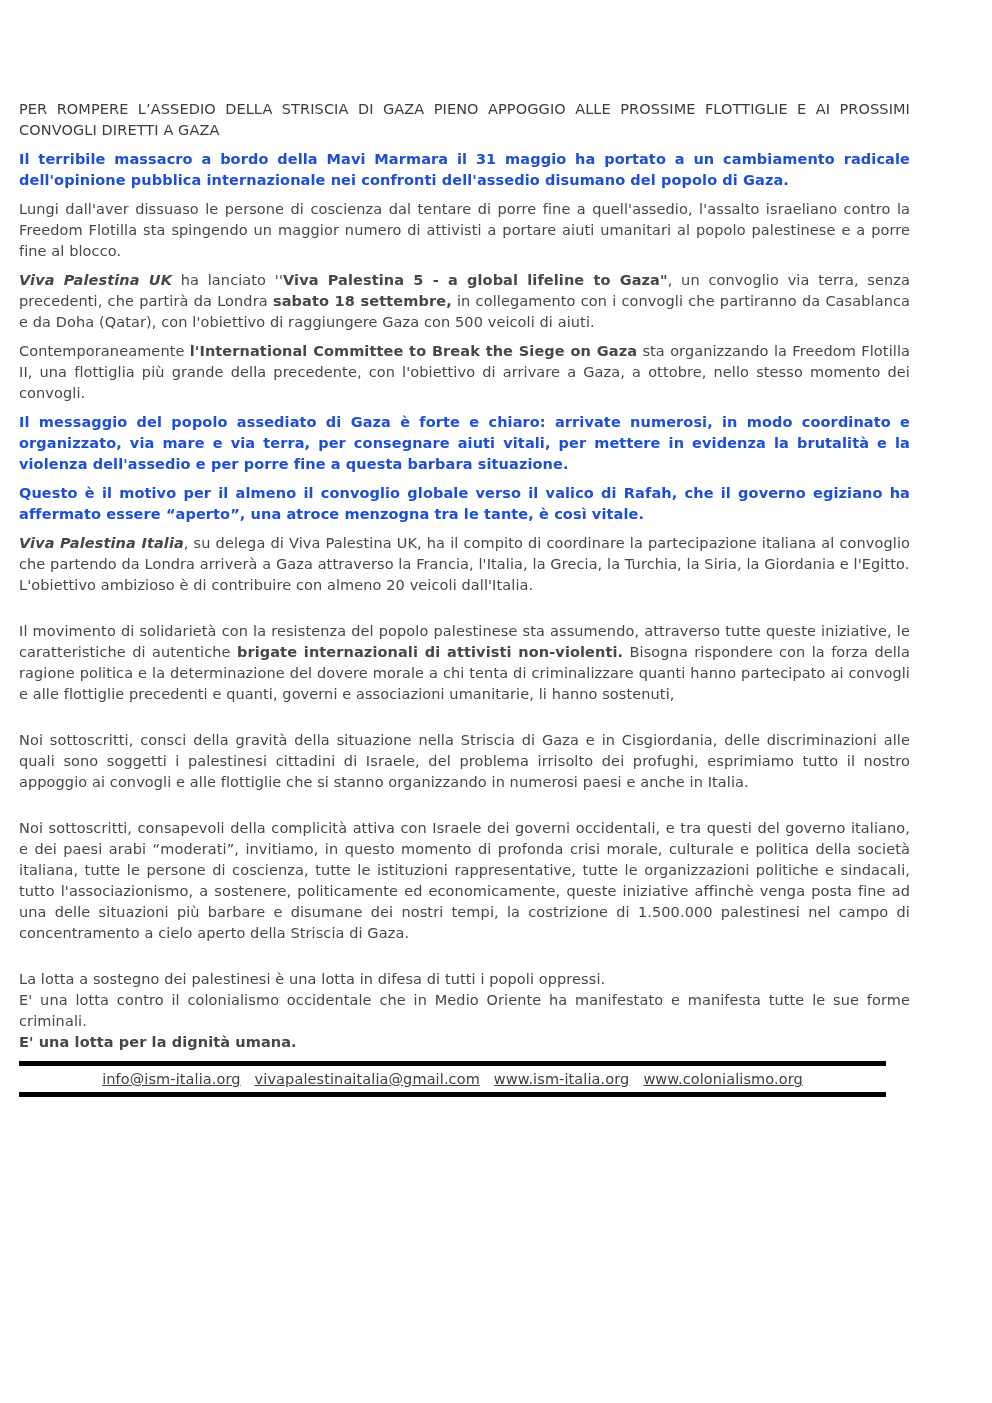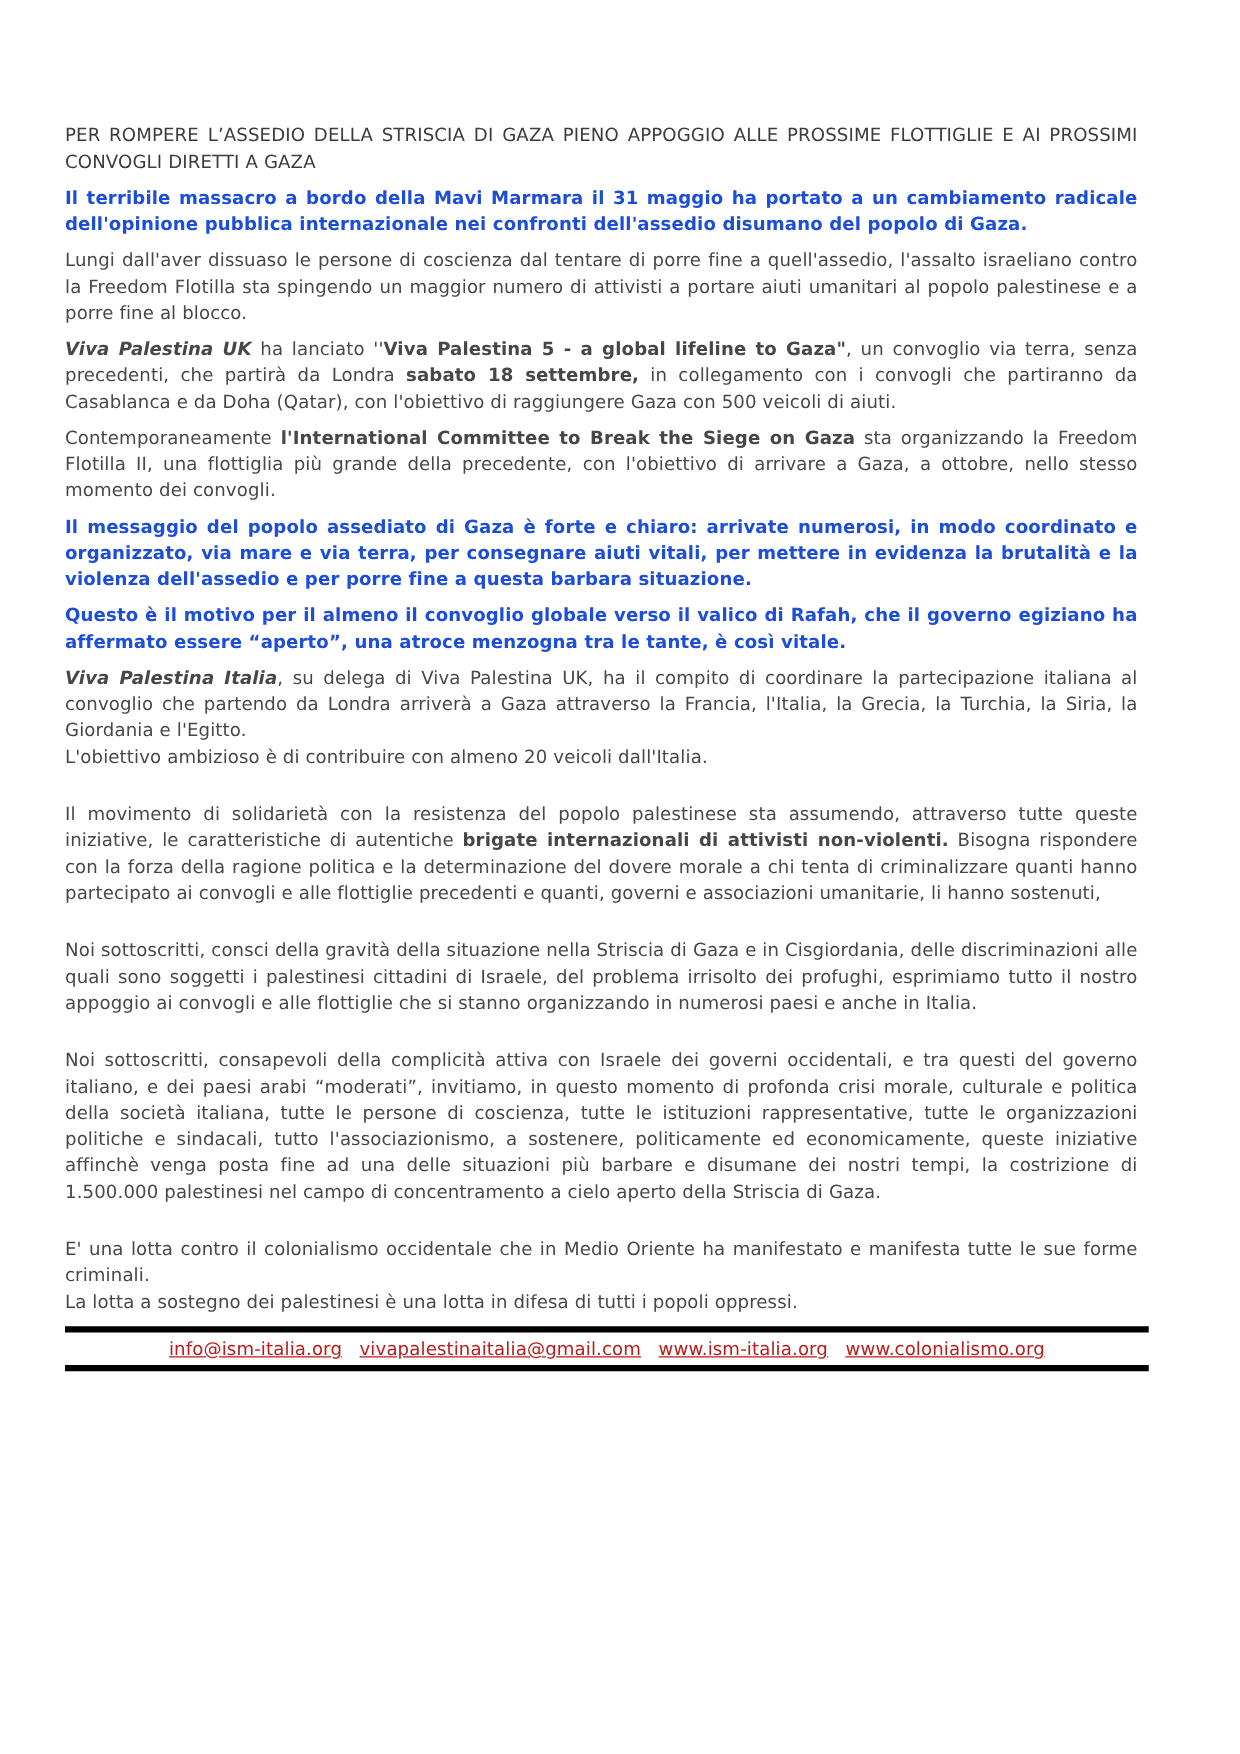--- a/index.html
+++ b/index.html
@@ -8,21 +8,21 @@
     width: 992px;
     min-height: 1403px;
     font-family: "DejaVu Sans", "Liberation Sans", sans-serif;
     color: #474747;
     position: relative;
   }
   .page {
     width: 992px;
     min-height: 1403px;
     background: #ffffff;
-    padding: 99px 82px 20px 52px; 
+    padding: 99px 82px 20px 19px; 
   }
   .doc p, .doc .line {
     font-size: 14.5px;
     line-height: 21px;
     text-align: justify;
     letter-spacing: 0.1px;
     margin-bottom: 8px;
   }
   .doc .line { margin-bottom: 0; }
   .doc .line-group { margin-bottom: 8px; }
@@ -44,21 +44,21 @@
     background: #000000;
     width: 867px; 
   }
   .links-row {
     width: 867px;
     text-align: center;
     padding: 3px 0 4px 0;
     white-space: nowrap;
   }
   .links-row a {
-    color: #b91c1c;
+    color: #404040;
     text-decoration: underline;
     font-size: 14.5px;
     letter-spacing: 0.1px;
   }
   .links-row a + a { margin-left: 14px; }
 </style>
 </head>
 <body>
 
 <div class="page">
@@ -93,22 +93,23 @@
 
     <p>Noi sottoscritti, consci della gravità della situazione nella Striscia di Gaza e in Cisgiordania, delle discriminazioni alle quali sono soggetti i palestinesi cittadini di Israele, del problema irrisolto dei profughi, esprimiamo tutto il nostro appoggio ai convogli e alle flottiglie che si stanno organizzando in numerosi paesi e anche in Italia.</p>
 
     <div class="spacer"></div>
 
     <p>Noi sottoscritti, consapevoli della complicità attiva con Israele dei governi occidentali, e tra questi del governo italiano, e dei paesi arabi “moderati”, invitiamo, in questo momento di profonda crisi morale, culturale e politica della società italiana, tutte le persone di coscienza, tutte le istituzioni rappresentative, tutte le organizzazioni politiche e sindacali, tutto l'associazionismo,  a sostenere, politicamente ed economicamente, queste iniziative affinchè venga posta fine ad una delle situazioni più barbare e disumane dei nostri tempi, la costrizione di 1.500.000 palestinesi nel campo di concentramento a cielo aperto della Striscia di Gaza.</p>
 
     <div class="spacer"></div>
 
     <div class="line-group">
+      <div class="line">La lotta a sostegno dei palestinesi è una lotta in difesa di tutti i popoli oppressi.</div>
       <div class="line">E' una lotta contro il colonialismo occidentale che in Medio Oriente ha manifestato e manifesta tutte le sue forme criminali.</div>
-      <div class="line">La lotta a sostegno dei palestinesi è una lotta in difesa di tutti i popoli oppressi.</div>
+      <div class="line b">E' una lotta per la dignità umana.</div>
     </div>
 
     <div class="footer">
       <div class="rule"></div>
       <div class="links-row">
         <a href="#">info@ism-italia.org</a><a href="#">vivapalestinaitalia@gmail.com</a><a href="#">www.ism-italia.org</a><a href="#">www.colonialismo.org</a>
       </div>
       <div class="rule"></div>
     </div>
 

